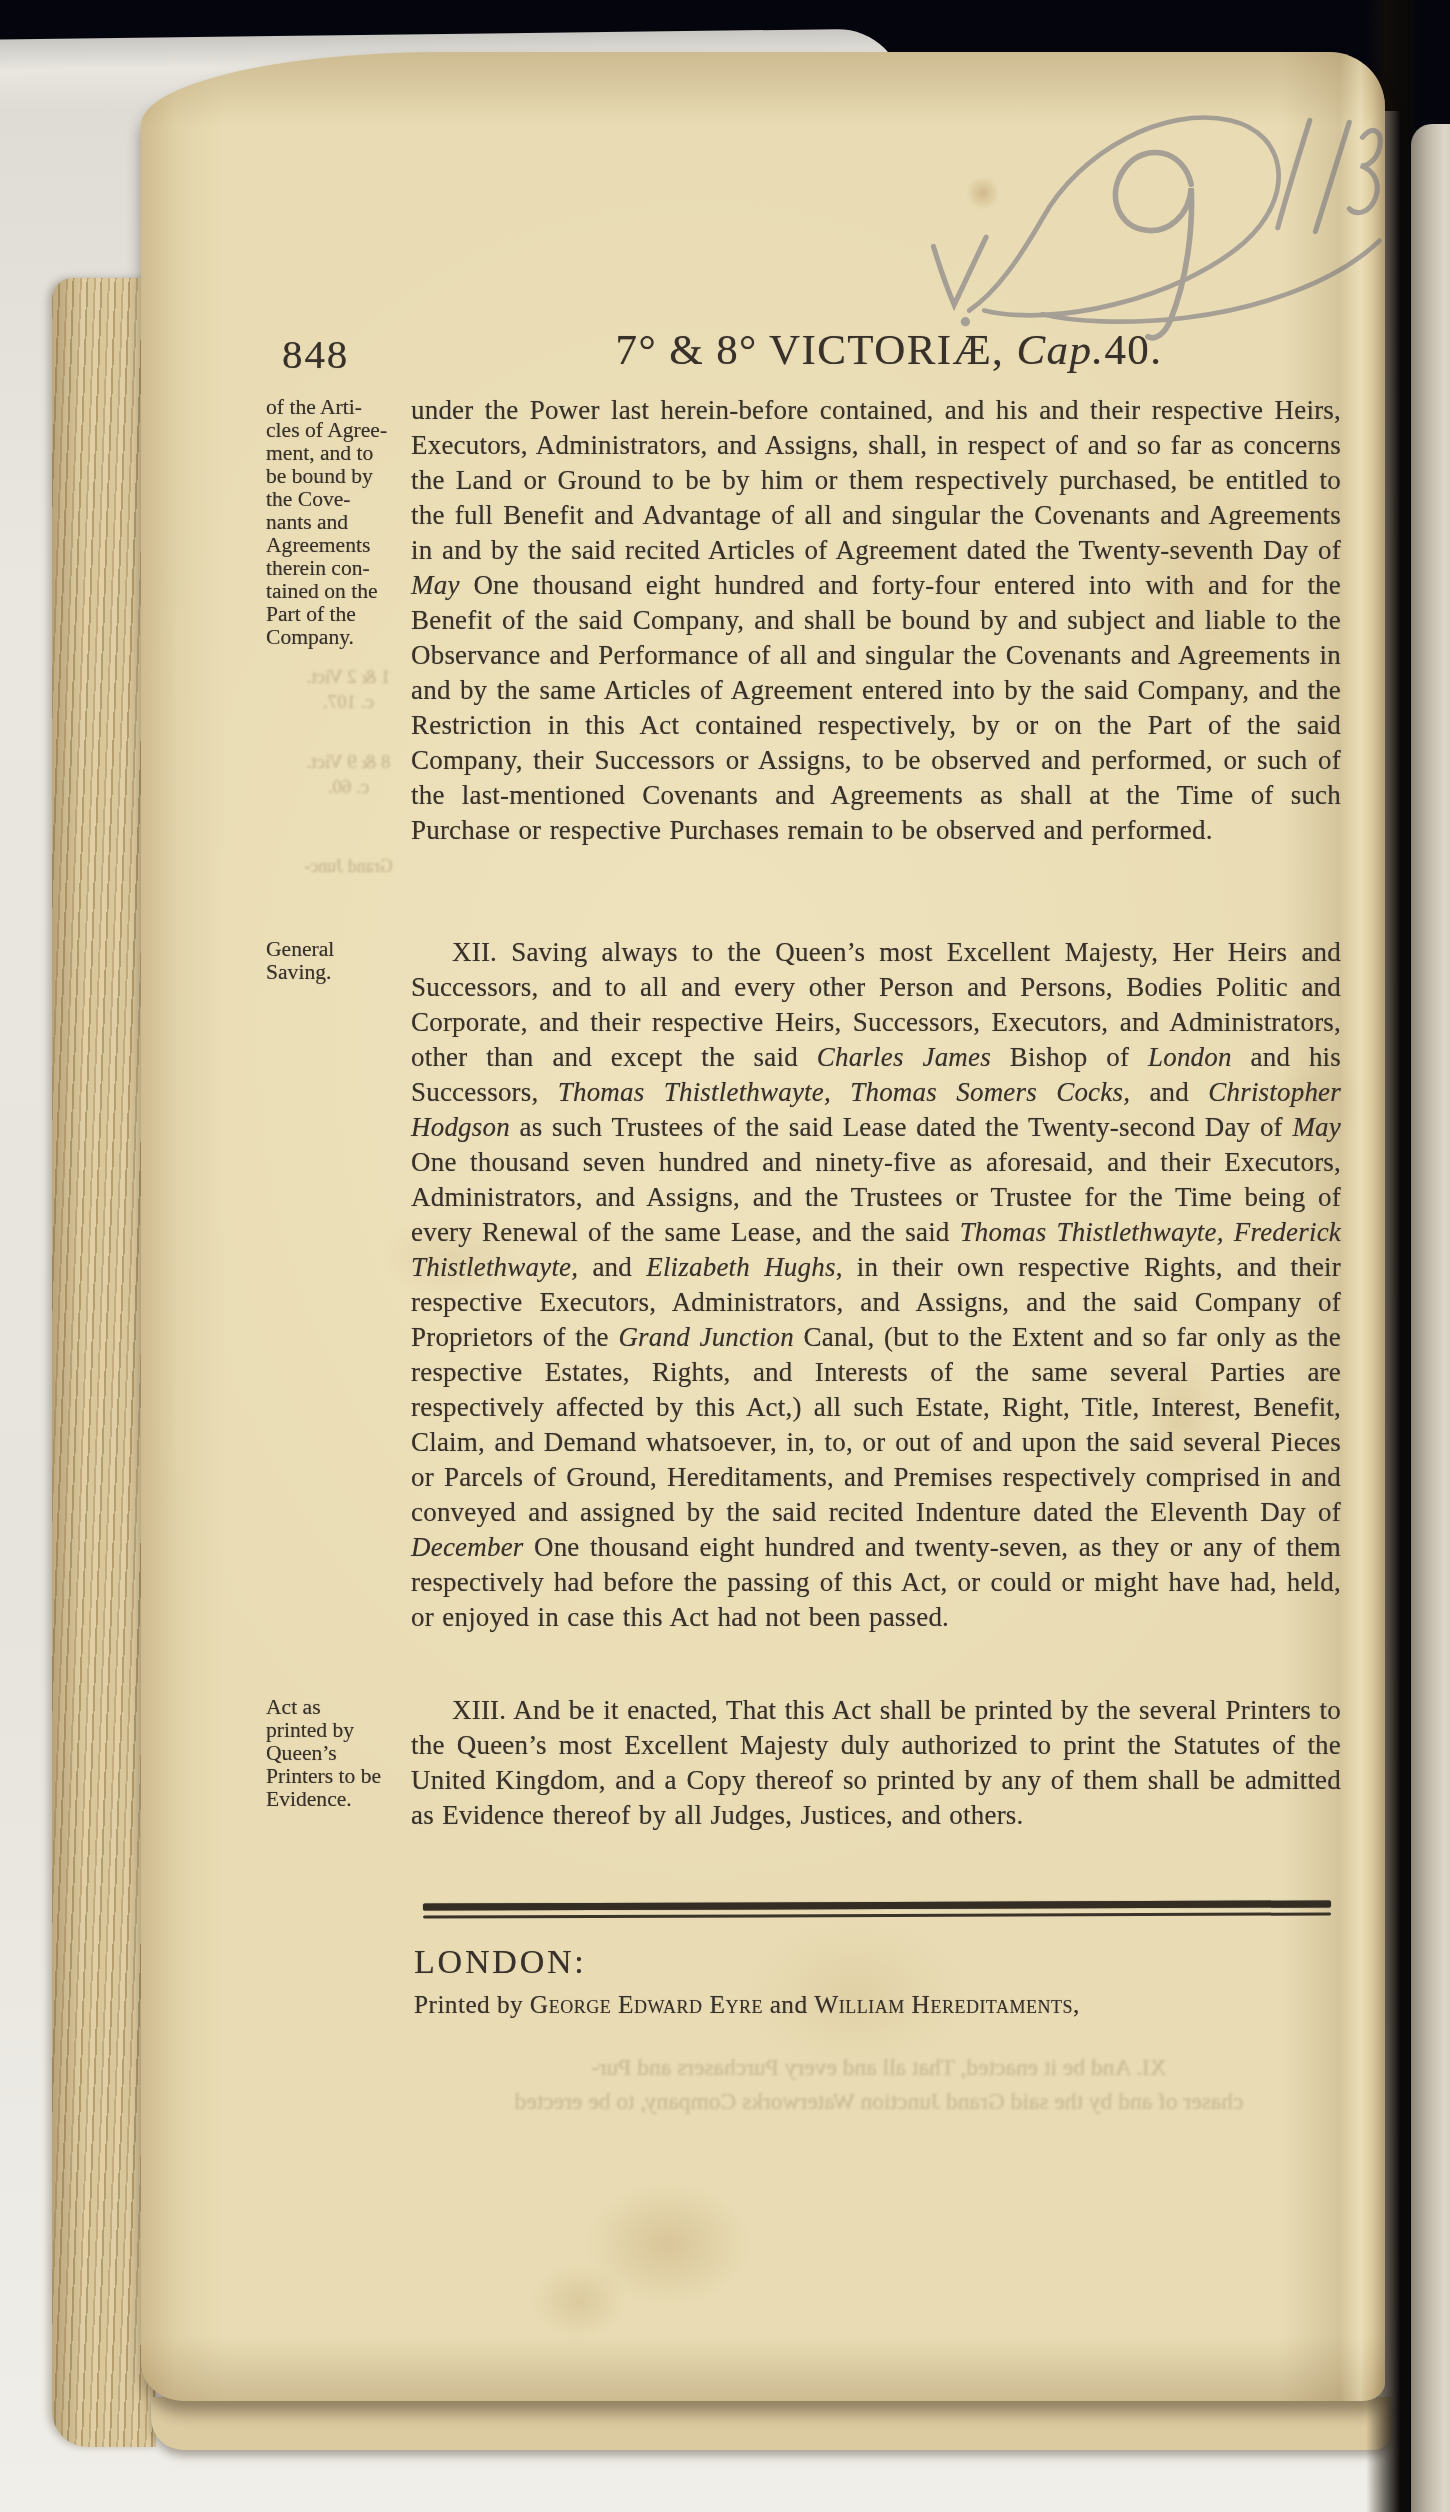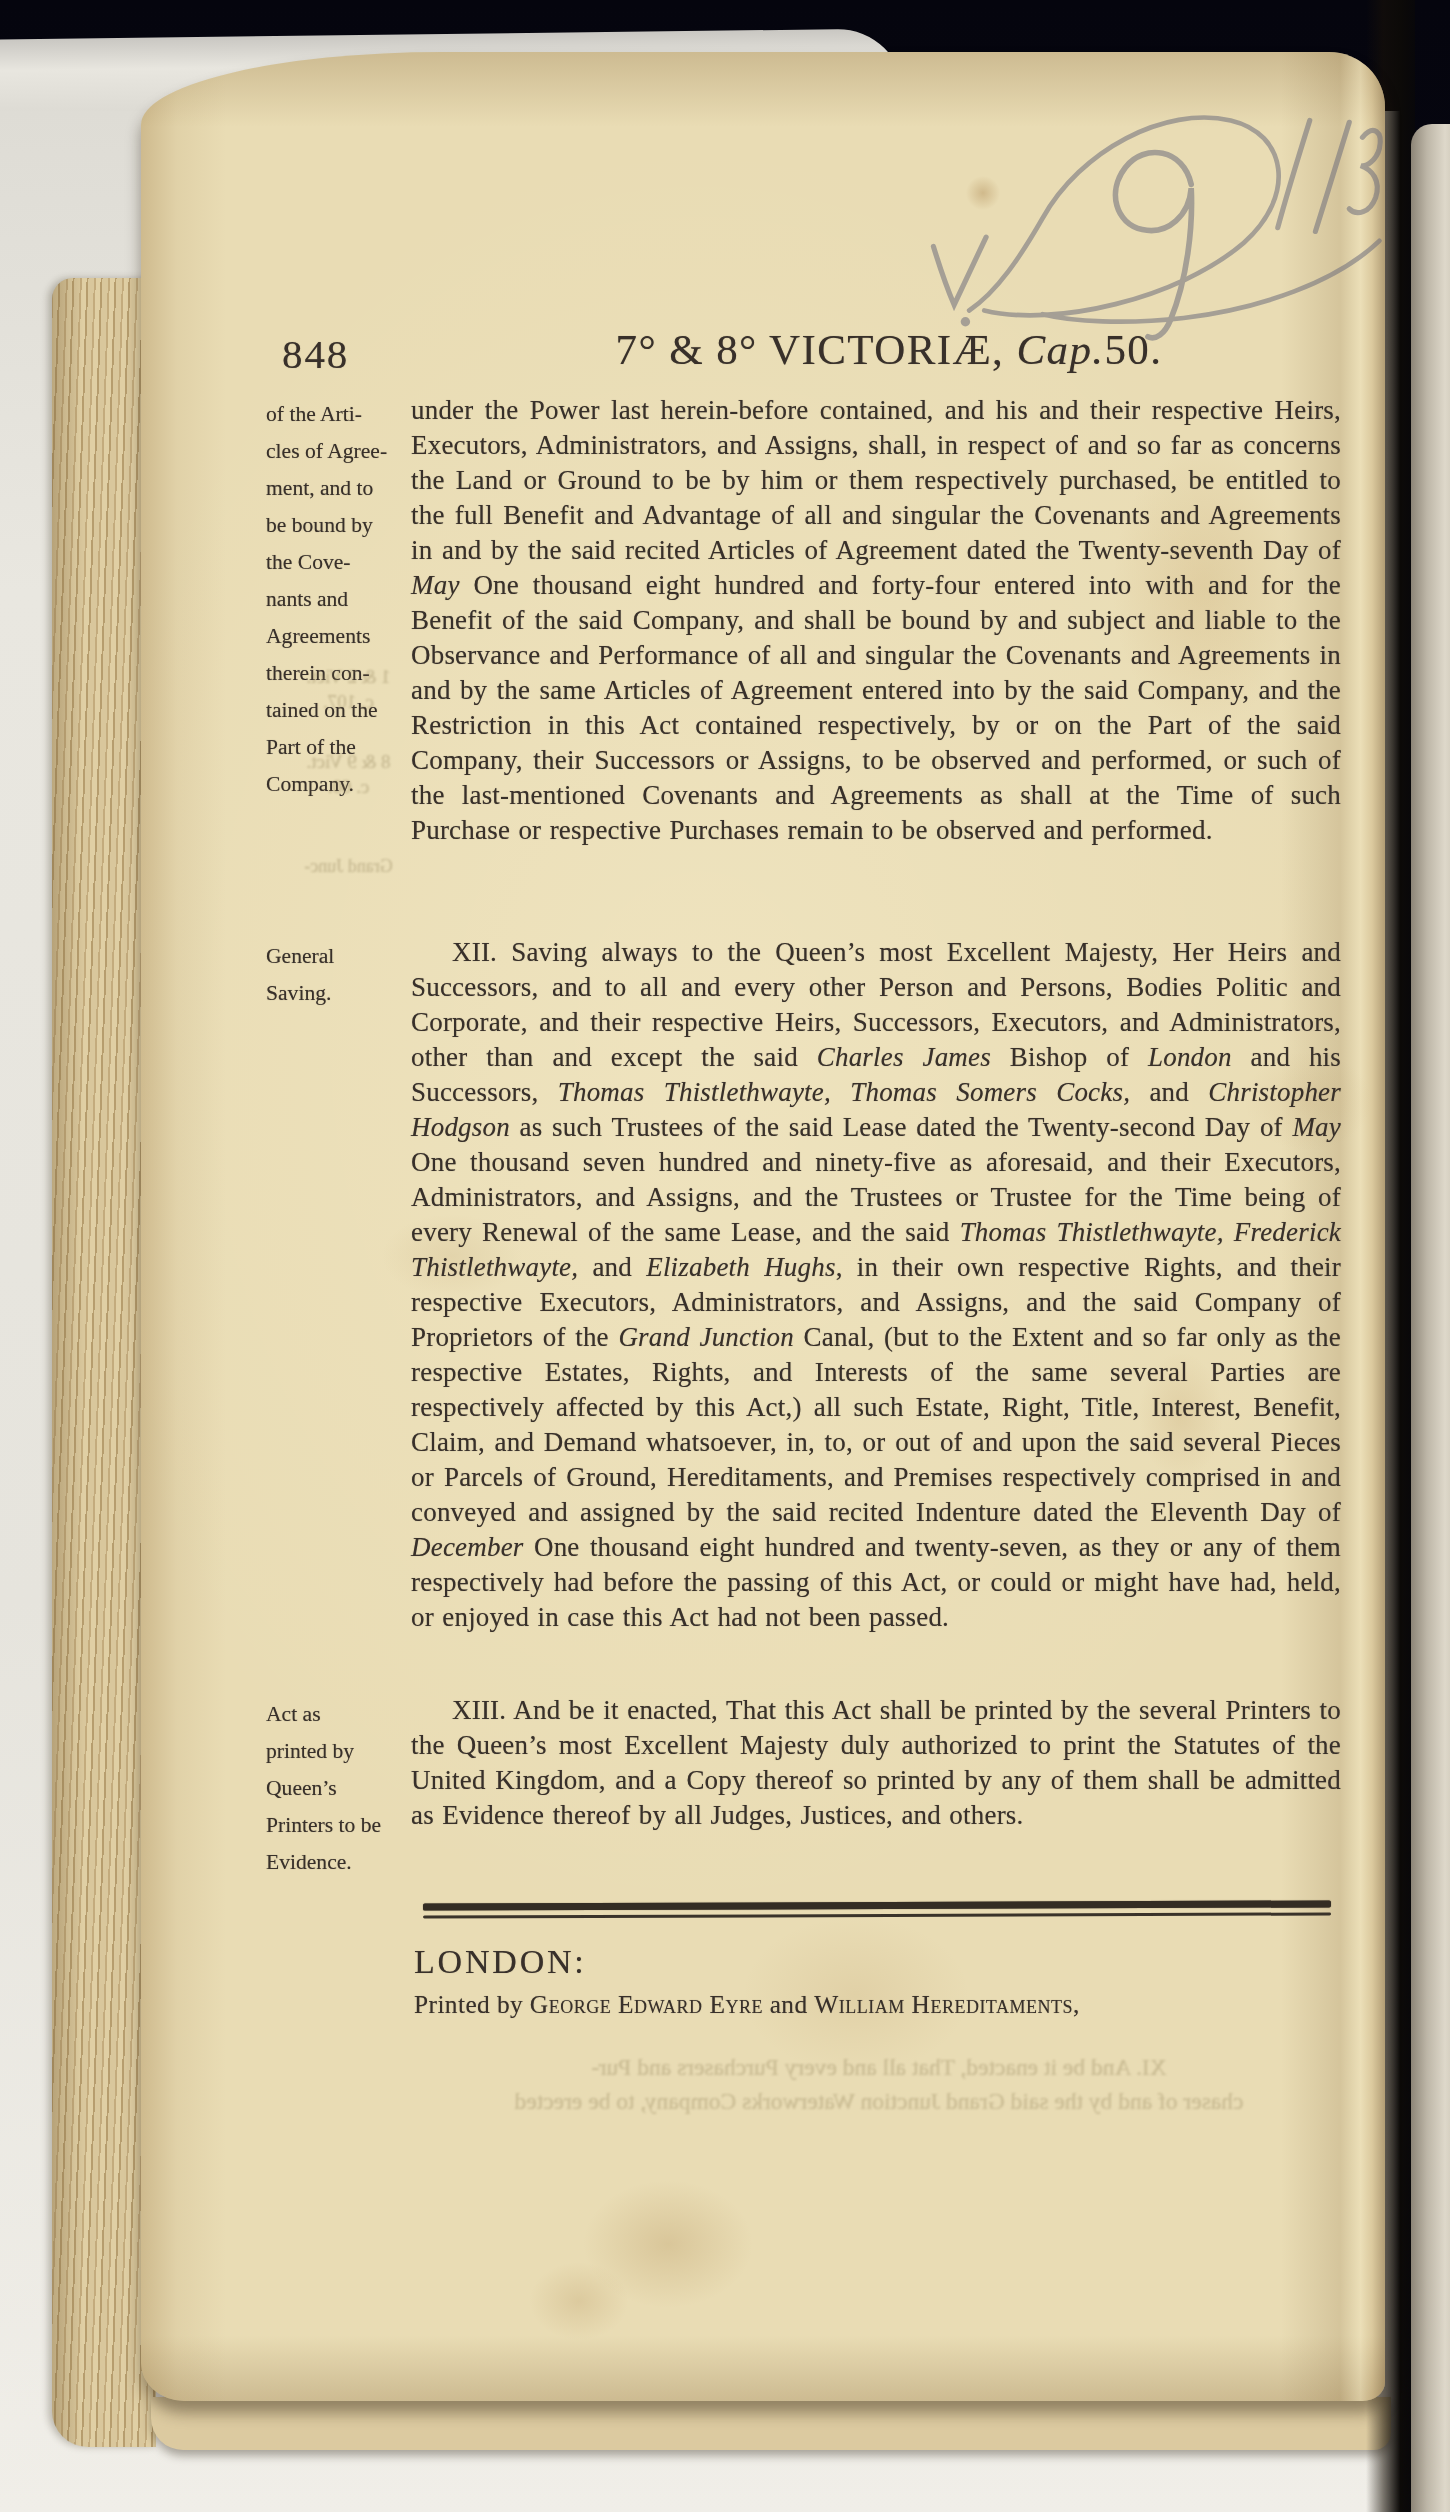--- a/index.html
+++ b/index.html
@@ -88,21 +88,21 @@
   }
   .it{font-style:italic;margin-top:10px;}
   .sc{font-variant:small-caps;letter-spacing:0.5px;}
   
   .sec{position:absolute;left:0;width:1244px;}
   .sec1{top:341px;}
   .sec2{top:883px;}
   .sec3{top:1641px;}
   .marginal{
     position:absolute;left:125px;top:2.8px;width:143px;
-    font-size:21.6px;line-height:37px;white-space:pre-line;
+    font-size:21.6px;line-height:23px;white-space:pre-line;
   }
   .bodytext{
     position:absolute;left:270px;top:0;width:930px;margin:0;
     font-size:27px;line-height:35px;text-align:justify;word-spacing:1.4px;letter-spacing:0.2px;
   }
   .indented{text-indent:41px;}
   
   .rule{position:absolute;left:282px;top:1850px;width:908px;transform:rotate(-.2deg);}
   .rule-thick{height:6.6px;background:#342d24;border-radius:1.9px;box-shadow:0 0 0.9px rgba(50,40,30,.8);}
   .rule-thin{height:2.4px;background:#3a332a;margin-top:5.6px;border-radius:1.9px;}
@@ -135,21 +135,21 @@
   <div class="stack-left"></div>
   <div class="stack-bottom"></div>
   <div class="gap-shadow"></div>
   <div class="next-page"></div>
 
   <div class="page ink">
     <div class="page-shading"></div>
     <div class="stains"></div>
 
     <div class="page-number">848</div>
-    <div class="running-title"><span>7° &amp; 8° VICTORIÆ, </span><span class="it">Cap.</span><span>50.</span></div>
+    <div class="running-title"><span>7° &amp; 8° VICTORIÆ, </span><span class="it">Cap.</span><span>40.</span></div>
 
     <section class="sec sec1">
       <aside class="marginal">of the Arti-
 cles of Agree-
 ment, and to
 be bound by
 the Cove-
 nants and
 Agreements
 therein con-

